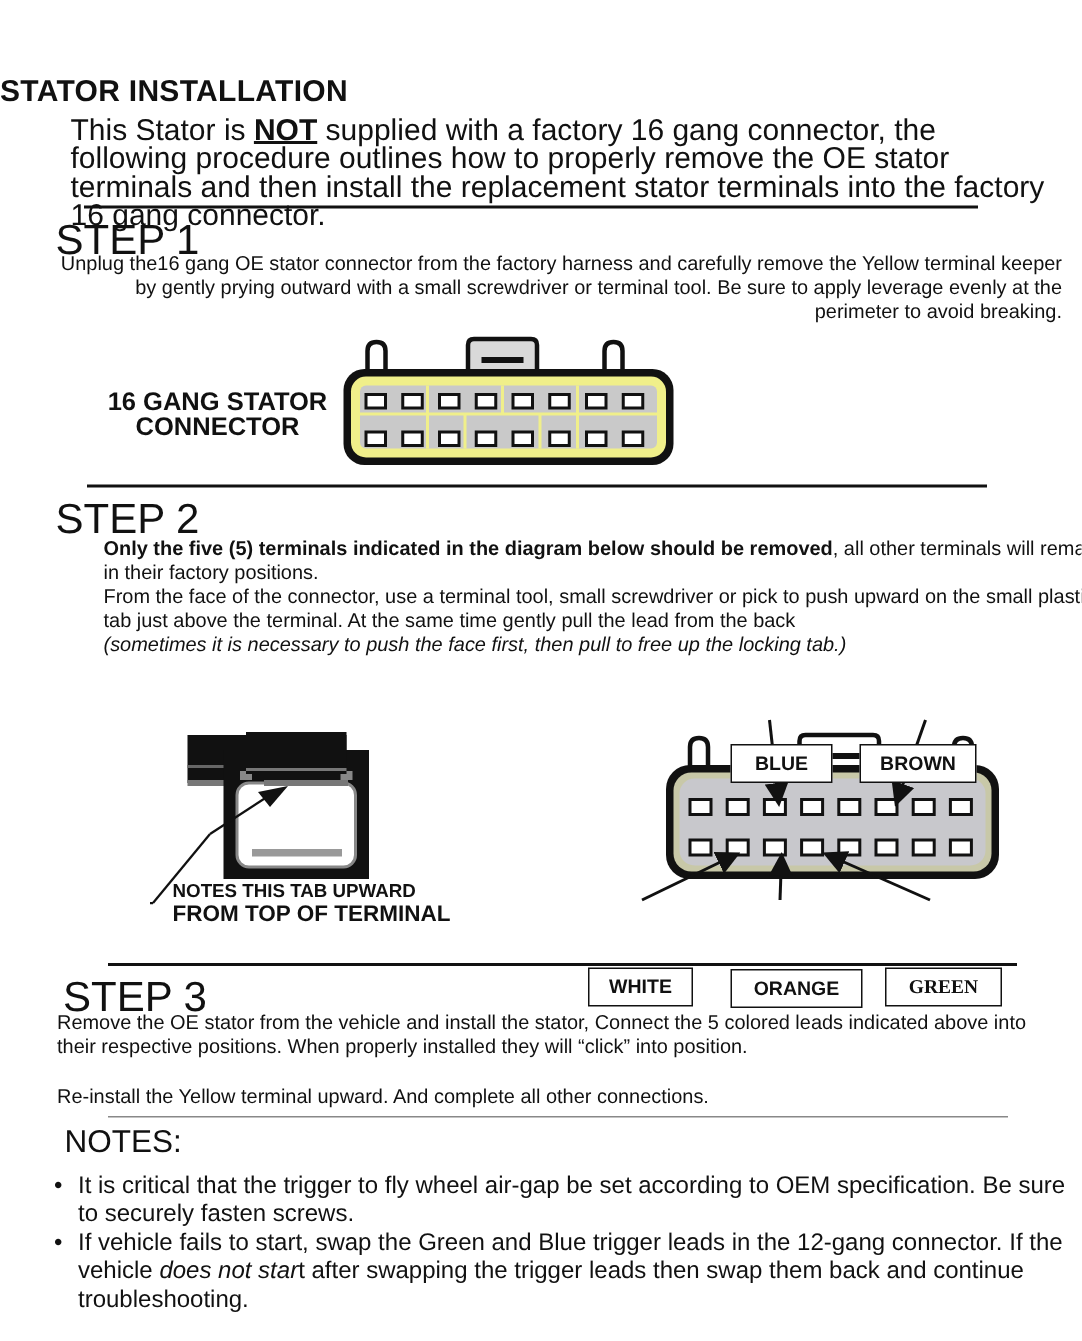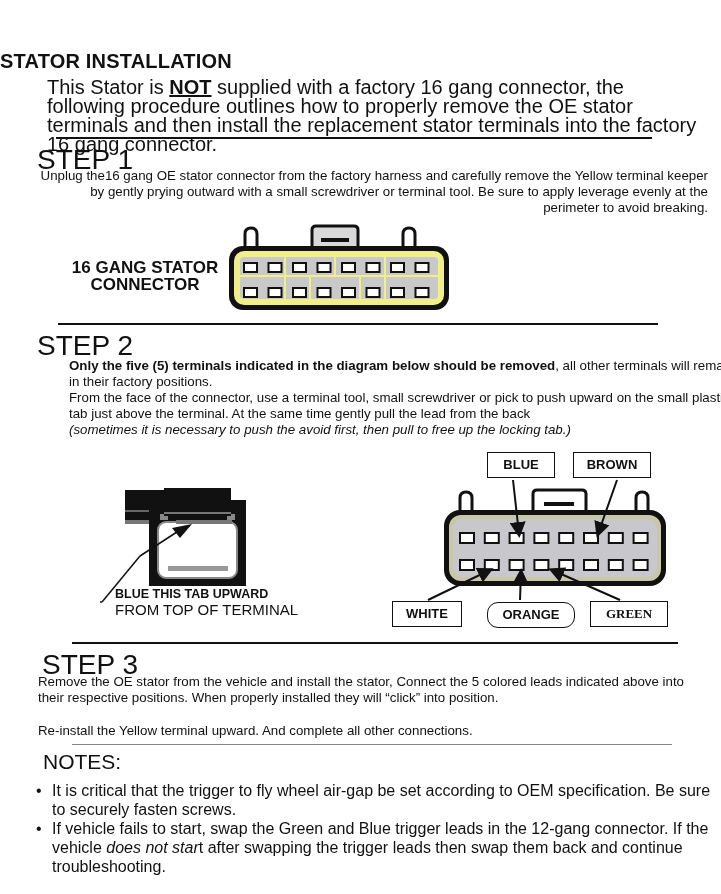--- a/index.html
+++ b/index.html
@@ -8,23 +8,23 @@
   .abs { position: absolute; }
   .title { left: 0; width: 660px; top: 50px; font-weight: bold;
            font-size: 20px; letter-spacing: 0.2px; }
   .intro { left: 47px; top: 78px; width: 660px; font-size: 20px; line-height: 19px; }
   .intro u { font-weight: bold; }
   .rule { height: 2px; background: #111; }
   .step-head { font-size: 28px; left: 37px; }
   .para { font-size: 13.3px; line-height: 16px; left: 38px; width: 670px; }
   .diagram-label { font-size: 17px; font-weight: bold; text-align: center; line-height: 17px; }
   .callout { position: absolute; border: 1px solid #111; background: #fff; font-weight: bold;
-             font-size: 13px; text-align: center; line-height: 24px; height: 24px; }
+             font-size: 13px; text-align: center; line-height: 24px; height: 24px; margin-top: 44px; }
   .tab-label1 { font-size: 12.5px; font-weight: bold; }
-  .tab-label2 { font-size: 15px; font-weight: normal; }
+  .tab-label2 { font-size: 15px; font-weight: bold; }
   .notes-head { font-size: 21px; left: 43px; }
   .notes-list { left: 36px; top: 781px; width: 680px; font-size: 16px; line-height: 19px; margin: 0; padding: 0; list-style: none; }
   .notes-list li { position: relative; padding-left: 16px; }
   .notes-list li .bullet { position: absolute; left: 0; top: 0; }
   i { font-style: italic; }
 </style>
 </head>
 <body>
 
 <div class="abs title">STATOR INSTALLATION</div>
@@ -80,21 +80,21 @@
       <rect x="190.5" y="64" width="13" height="9" fill="#fff" stroke="#111" stroke-width="2"></rect>
     </g>
 </svg>
 
 <div class="abs rule" style="left:58px; top:323px; width:600px;"></div>
 
 <div class="abs step-head" style="top:330px;">STEP 2</div>
 <div class="abs para" style="top:358px;margin-left:31px;">
   <b>Only the five (5)  terminals indicated in the diagram below should be removed</b><span>, all other terminals will remain in their factory positions.</span><br>
   <span>From the face of the connector, use a terminal tool, small screwdriver or pick to push upward on the small plastic tab just above the terminal. At the same time gently pull the lead from the back</span><br>
-  <i>(sometimes it is necessary to push the avoid first, then pull to free up the locking tab.)</i>
+  <i>(sometimes it is necessary to push the face first, then pull to free up the locking tab.)</i>
 </div>
 
 <svg class="abs" style="left:85px; top:488px;" width="100" height="115" viewBox="0 0 100 115">
   <rect x="66" y="0" width="0" height="0"></rect>
   <rect x="62" y="2" width="48" height="32" fill="#111" transform="translate(-22,0)"></rect>
   <rect x="40" y="22" width="48" height="2" fill="#666"></rect>
   <rect x="40" y="32" width="48" height="4" fill="#777"></rect>
   <path d="M65 10 H82 V92 H0" transform="translate(0,0)" fill="none"></path>
   <rect x="64" y="10" width="0" height="0"></rect>
   <path d="M65 10 H82 V92 H65" fill="none"></path>
@@ -111,21 +111,21 @@
   <rect x="64" y="2" width="67" height="26" fill="#111"></rect>
   <rect x="64" y="24" width="67" height="2" fill="#777"></rect>
   <rect x="76" y="32" width="56" height="4" fill="#777"></rect>
   <rect x="68" y="78" width="60" height="5" fill="#999"></rect>
   <line x1="2" y1="114" x2="40" y2="68" stroke="#111" stroke-width="1.5"></line>
   <line x1="40" y1="68" x2="80" y2="42" stroke="#111" stroke-width="1.5"></line>
   <polygon points="92,36 72,40 80,50" fill="#111"></polygon>
   <line x1="-20" y1="114" x2="2" y2="114" stroke="#111" stroke-width="1.5"></line>
 </svg>
 <div class="abs" style="left:115px; top:587px;">
-  <div class="tab-label1">BLUE THIS TAB UPWARD</div>
+  <div class="tab-label1">NOTES THIS TAB UPWARD</div>
   <div class="tab-label2">FROM TOP OF TERMINAL</div>
 </div>
 
 <svg class="abs" style="left:440px; top:488px;" width="230" height="100" viewBox="0 0 230 100">
   <path d="M20 26 V10 Q20 4 26 4 Q32 4 32 10 V26" fill="#fff" stroke="#111" stroke-width="3"></path>
   <path d="M196 26 V10 Q196 4 202 4 Q208 4 208 10 V26" fill="#fff" stroke="#111" stroke-width="3"></path>
   <path d="M93 26 V6 Q93 2 97 2 H142 Q146 2 146 6 V26" fill="#fff" stroke="#111" stroke-width="3"></path>
   <rect x="104" y="14" width="30" height="4" fill="#111"></rect>
   <rect x="4" y="22" width="222" height="76" rx="16" fill="#111"></rect>
   <rect x="9" y="27" width="212" height="66" rx="12" fill="#c8c8a8"></rect>
@@ -159,21 +159,21 @@
   <line x1="133" y1="40" x2="139" y2="94" stroke="#111" stroke-width="2" marker-end="url(#ah)"></line>
   <line x1="237" y1="40" x2="218" y2="94" stroke="#111" stroke-width="2" marker-end="url(#ah)"></line>
   <line x1="48" y1="160" x2="110" y2="130" stroke="#111" stroke-width="2" marker-end="url(#ah)"></line>
   <line x1="140" y1="160" x2="141" y2="132" stroke="#111" stroke-width="2" marker-end="url(#ah)"></line>
   <line x1="240" y1="160" x2="172" y2="130" stroke="#111" stroke-width="2" marker-end="url(#ah)"></line>
 </svg>
 
 <div class="callout" style="left:487px; top:452px; width:66px;">BLUE</div>
 <div class="callout" style="left:573px; top:452px; width:76px;text-align:center;">BROWN</div>
 <div class="callout" style="left:392px; top:601px; width:68px;">WHITE</div>
-<div class="callout" style="left:487px; top:602px; width:86px;border-radius:11px;">ORANGE</div>
+<div class="callout" style="left:487px; top:602px; width:86px;">ORANGE</div>
 <div class="callout" style="left:590px; top:601px; width:76px;font-family:Liberation Serif, serif;">GREEN</div>
 
 <div class="abs rule" style="left:72px; top:642px; width:606px;"></div>
 
 <div class="abs step-head" style="top:649px; left:42px;">STEP 3</div>
 <div class="abs para" style="top:674px;">Remove the OE stator from the vehicle and install the stator,  Connect the 5 colored leads indicated above into their respective positions. When properly installed they will “click” into position.</div>
 <div class="abs para" style="top:723px;">Re-install the Yellow terminal upward. And complete all other connections.</div>
 
 <div class="abs rule" style="left:72px; top:744px; width:600px; height:1px; background:#888;"></div>
 

